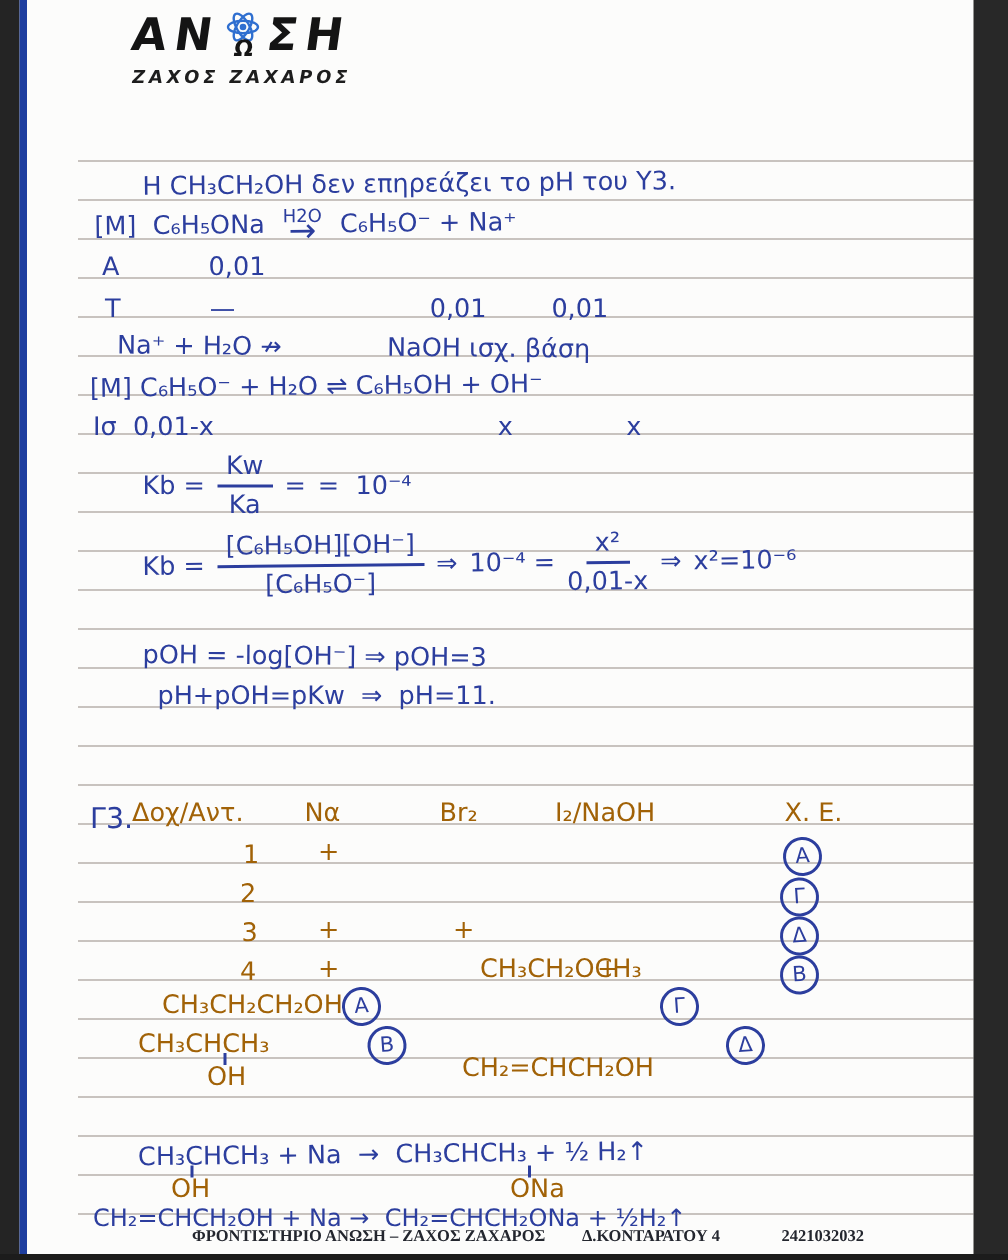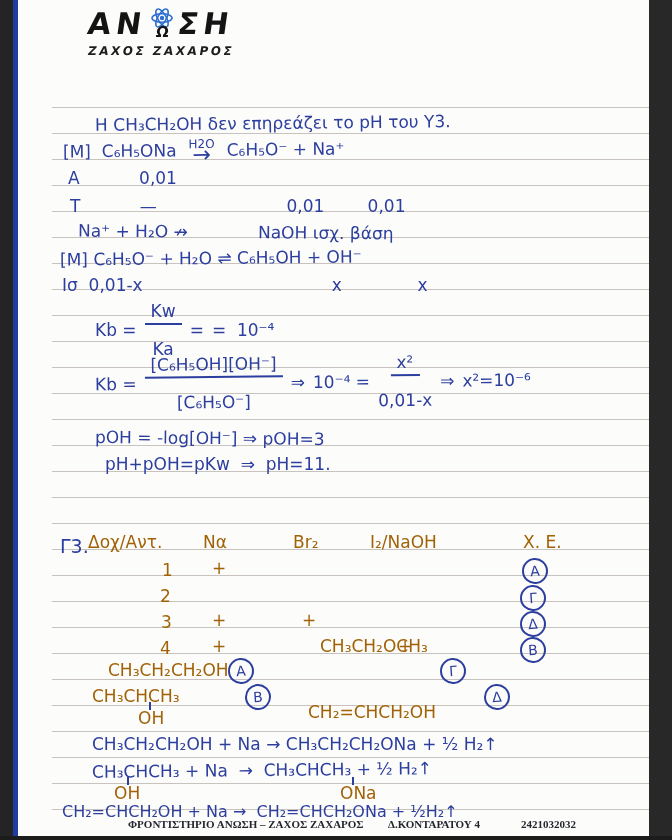--- a/index.html
+++ b/index.html
@@ -21,21 +21,21 @@
   .atom-stack{display:inline-flex;flex-direction:column;align-items:center;width:28px;margin:0 2px;}
   .atom-stack svg{display:block;}
   .atom-omega{font-size:15px;font-weight:700;margin-top:-7px;transform:skewX(-6deg);}
   .logo-sub{font-size:12px;font-weight:700;letter-spacing:2.5px;color:#1d1d1d;
             transform:skewX(-10deg);margin-top:2px;}
   
   .hw{position:absolute;color:#2c3e9e;font-size:17px;white-space:pre;line-height:22px;}
   .hw-row{display:flex;align-items:center;gap:8px;}
   .frac{display:inline-flex;flex-direction:column;align-items:center;text-align:center;}
   .frac .num{border-bottom:2px solid #2c3e9e;padding:0 6px 1px;}
-  .frac .den{padding-top:1px;margin-top:12px;}
+  .frac .den{padding-top:1px;}
   .rxn-arrow{display:inline-flex;flex-direction:column;align-items:center;margin:0 4px;}
   .rxn-arrow .lbl{font-size:12px;line-height:12px;text-align:right;}
   .rxn-arrow .ar{font-size:22px;line-height:14px;margin-top:-2px;}
   .circ{position:absolute;width:22px;height:22px;border:2px solid #2c3e9e;border-radius:50%;
         display:flex;align-items:center;justify-content:center;font-size:14px;color:#2c3e9e;
         transform:rotate(-4deg);background:transparent;}
   .cell{position:absolute;color:#a16207;font-size:17px;white-space:pre;}
   .bond{position:absolute;width:2px;height:8px;background:#2c3e9e;}
   .tilt-l{transform:rotate(-0.6deg);}
   .tilt-r{transform:rotate(0.5deg);}
@@ -165,21 +165,20 @@
     <div class="circ" style="left:440px;top:658px;">Γ</div>
 
     <div class="cell" style="left:92px;top:686px;">CH₃CHCH₃</div>
     <div class="circ" style="left:245px;top:684px;">Β</div>
     <div class="cell" style="left:308px;top:686px;margin-top:16px;">CH₂=CHCH₂OH</div>
     <div class="circ" style="left:484px;top:684px;">Δ</div>
     <div class="bond" style="left:149px;top:702px;"></div>
     <div class="cell" style="left:138px;top:708px;">ΟΗ</div>
   </div>
 
-  <div class="hw" style="left:92px;top:733px;">CH₃CH₂CH₂OH + Na → CH₃CH₂CH₂ONa + ½ H₂↑</div>
   <div class="hw tilt-l" style="left:92px;top:759px;">CH₃CHCH₃ + Na  →  CH₃CHCH₃ + ½ H₂↑</div>
   <div class="bond" style="left:127px;top:777px;"></div>
   <div class="cell" style="left:114px;top:783px;">ΟΗ</div>
   <div class="bond" style="left:352px;top:777px;"></div>
   <div class="cell" style="left:340px;top:783px;">ΟΝa</div>
   <div class="hw" style="left:62px;top:801px;font-size:16px;">CH₂=CHCH₂OH + Na →  CH₂=CHCH₂ONa + ½H₂↑</div>
 
   <div class="footer">
     <span style="left:128px;">ΦΡΟΝΤΙΣΤΗΡΙΟ ΑΝΩΣΗ – ΖΑΧΟΣ ΖΑΧΑΡΟΣ</span>
     <span style="left:388px;">Δ.ΚΟΝΤΑΡΑΤΟΥ 4</span>

